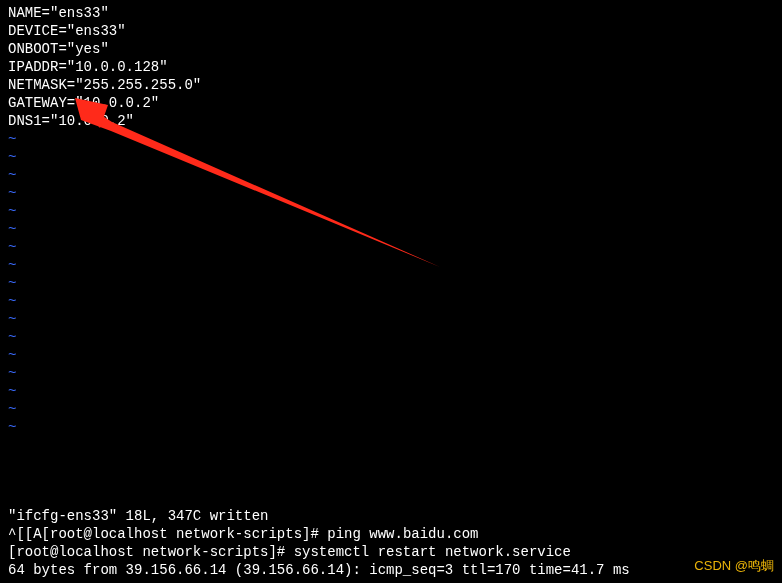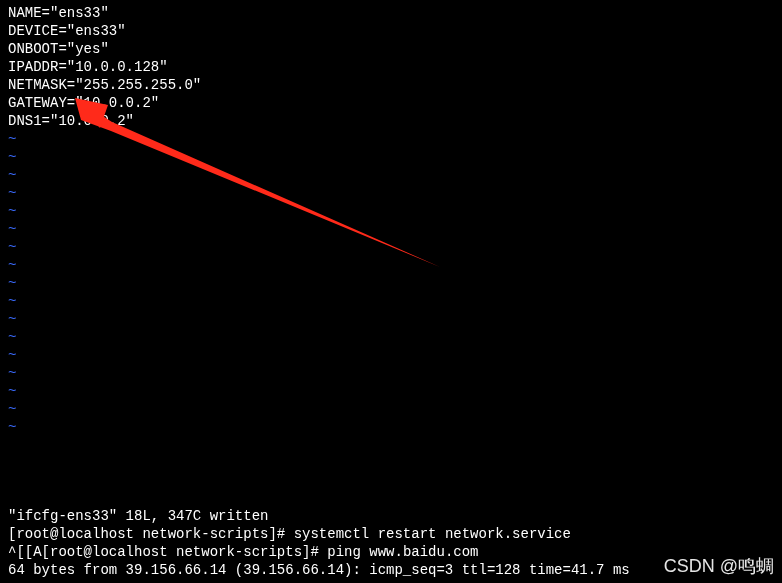--- a/index.html
+++ b/index.html
@@ -35,22 +35,22 @@
     top: 0;
     left: 0;
     width: 782px;
     height: 583px;
     pointer-events: none;
   }
   .watermark {
     position: absolute;
     right: 8px;
     bottom: 8px;
-    color: #e5e5e5;
-    font-size: 18px;
+    color: #eab308;
+    font-size: 13px;
     font-family: sans-serif;
     text-shadow: 0 0 3px #000;
   }
   .top-block { position: absolute; top: 4px; left: 0; right: 0; }
   .bottom-block { position: absolute; bottom: 4px; left: 0; right: 0; }
 </style>
 </head>
 <body>
 
 <div class="terminal">
@@ -79,23 +79,23 @@
         <div class="tilde">~</div>
         <div class="tilde">~</div>
         <div class="tilde">~</div>
         <div class="tilde">~</div>
         <div class="tilde">~</div>
       </div>
   </div>
 
   <div class="bottom-block">
     <div class="line">"ifcfg-ens33" 18L, 347C written</div>
+    <div class="line"><span>^[[A[root@localhost network-scripts]# </span><span>ping www.baidu.com</span></div>
     <div class="line"><span>[root@localhost network-scripts]# </span><span>systemctl restart network.service</span></div>
-    <div class="line"><span>^[[A[root@localhost network-scripts]# </span><span>ping www.baidu.com</span></div>
-    <div class="line">64 bytes from 39.156.66.14 (39.156.66.14): icmp_seq=3 ttl=128 time=41.7 ms</div>
+    <div class="line">64 bytes from 39.156.66.14 (39.156.66.14): icmp_seq=3 ttl=170 time=41.7 ms</div>
   </div>
 
   <svg class="arrow-overlay" viewBox="0 0 782 583">
     <polygon points="75,98 112,122 440,267 111,131 81,120" fill="#ff2a1a"></polygon>
     <polygon points="75,98 108,105 100,128" fill="#ff2a1a"></polygon>
   </svg>
 
   <div class="watermark">CSDN @鸣蜩</div>
 </div>
 

